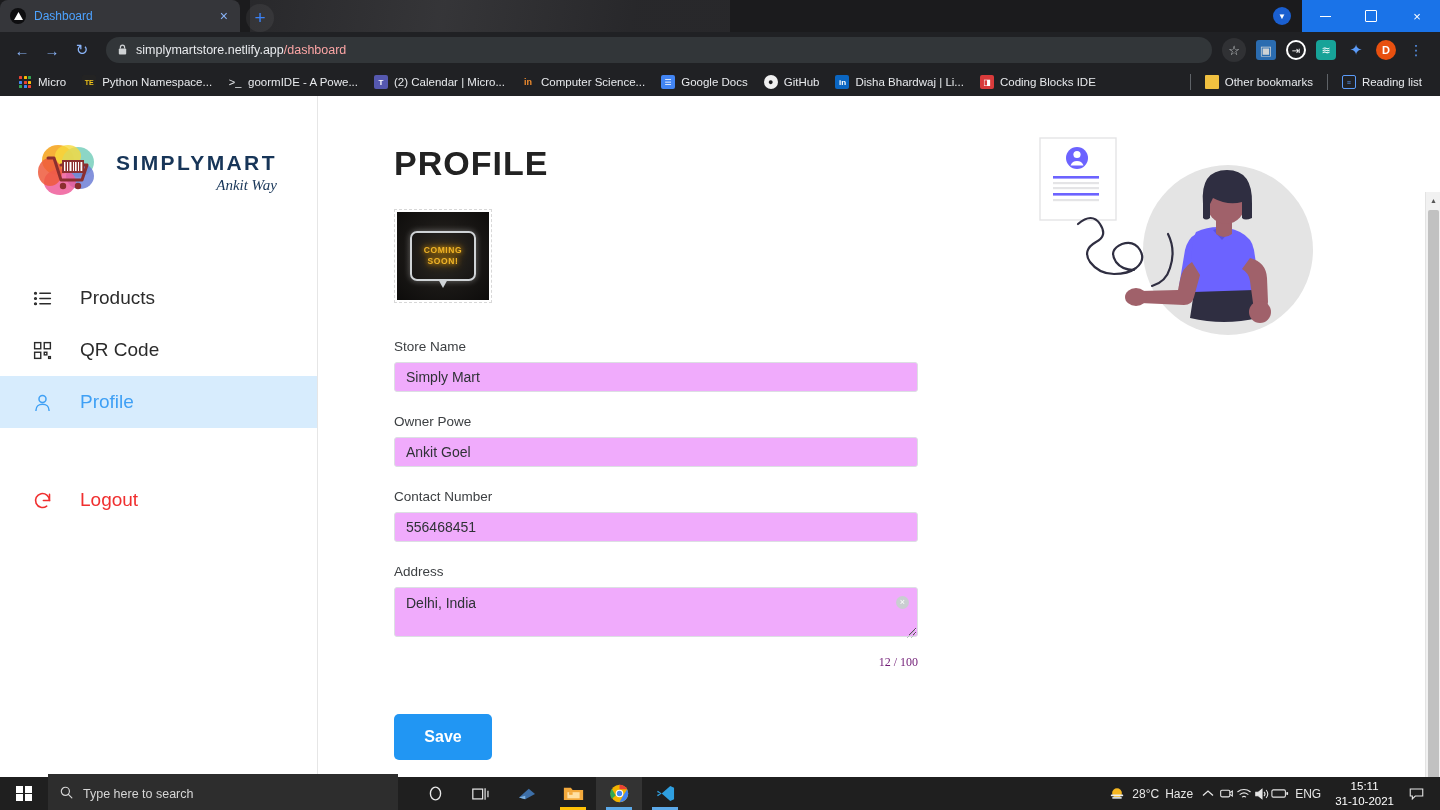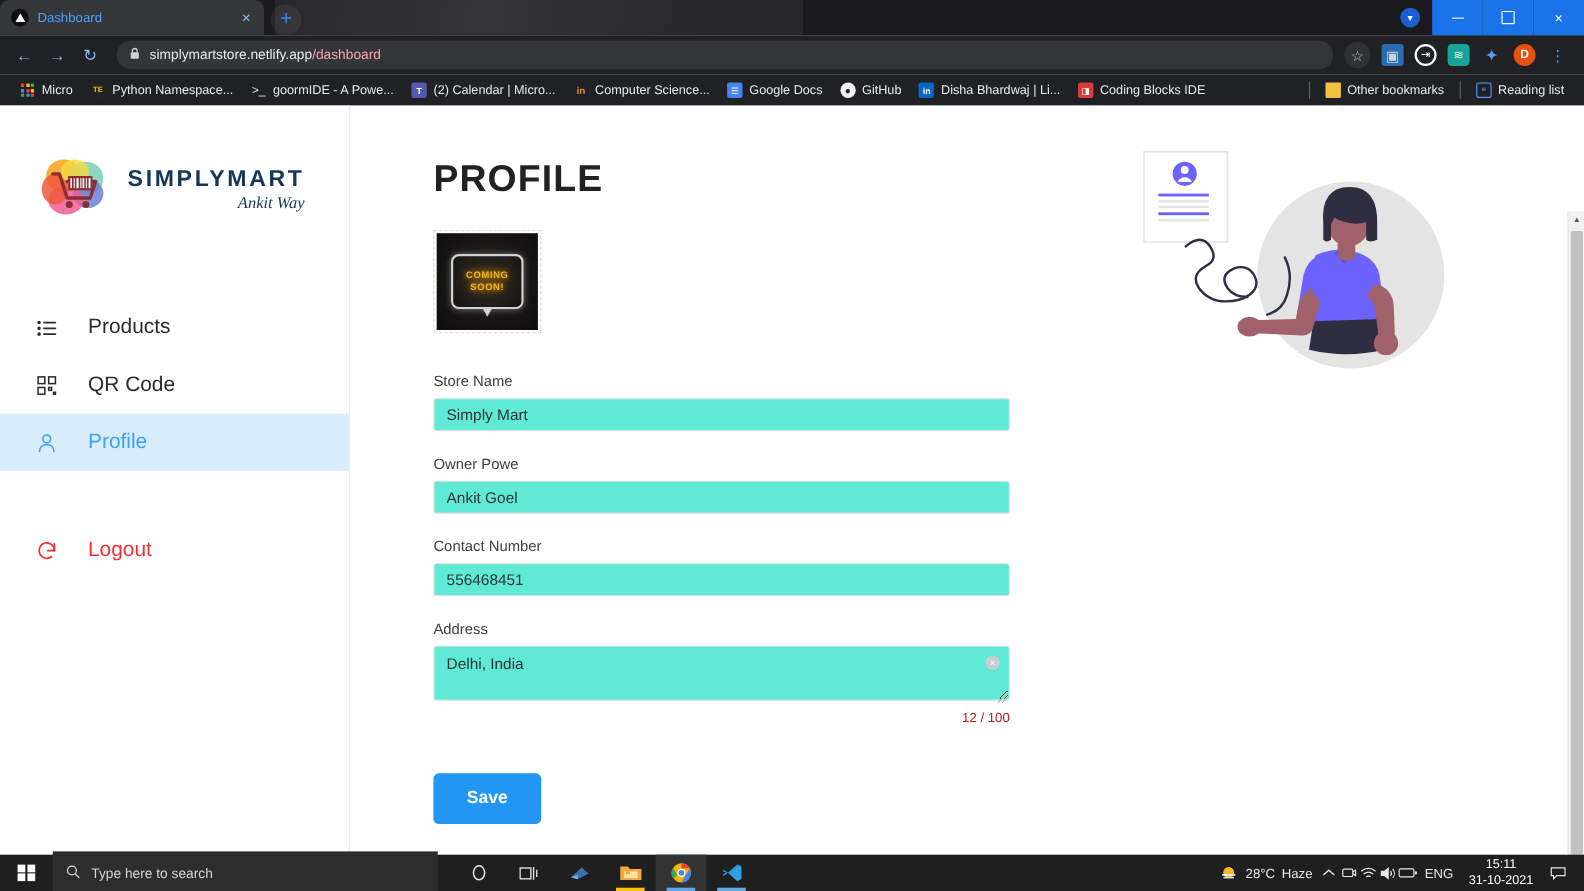--- a/index.html
+++ b/index.html
@@ -165,38 +165,38 @@
     color: #f0b429; font-size: 8.5px; font-weight: bold; letter-spacing: .6px;
     text-shadow: 0 0 5px #f0a500, 0 0 10px #c98600; line-height: 1.25;
     font-family: "Liberation Sans", sans-serif;
   }
 
   .form { width: 524px; }
   .field { margin-bottom: 22px; }
   .field label { display:block; font-size: 13.5px; color: #3d4043; margin-bottom: 8px; }
   .ctl {
     width: 100%; height: 30px; border: 1px solid #dcdfe3; border-radius: 3px;
-    background: #5eead4; font-size: 14px; color: #2f3236; padding: 0 11px;
+    background: #f0abfc; font-size: 14px; color: #2f3236; padding: 0 11px;
     font-family: "Liberation Sans", sans-serif; outline: none;
   }
   .ta-wrap { position: relative; }
   textarea.ctl {
     height: 50px; padding-top: 6px; resize: vertical; line-height: 1.3;
   }
   .ta-clear {
     position: absolute; right: 9px; top: 9px; width: 13px; height: 13px;
     border-radius: 50%; background: #c9cdd1; color: #fff; font-size: 9px;
     display: flex; align-items: center; justify-content: center; line-height: 1;
   }
   .ta-grip {
     position: absolute; right: 3px; bottom: 3px; width: 8px; height: 8px;
     background: linear-gradient(135deg, transparent 45%, #b9bdc1 45%, #b9bdc1 55%, transparent 55%,
                 transparent 70%, #b9bdc1 70%, #b9bdc1 80%, transparent 80%);
   }
-  .counter { text-align: right; font-size: 12px; color: #b91c1c; margin-top: 3px; }
+  .counter { text-align: right; font-size: 12px; color: #701a75; margin-top: 14px; font-family: Liberation Serif, serif; }
   .save-btn {
     margin-top: 22px; width: 98px; height: 46px; background: #2196f3; border: none;
     border-radius: 5px; color: #fff; font-size: 16px; font-weight: bold;
     font-family: "Liberation Sans", sans-serif; cursor: pointer;
   }
 
   .illus { position: absolute; right: 90px; top: 30px; width: 330px; height: 260px; }
 
   
   .scrollbar {

